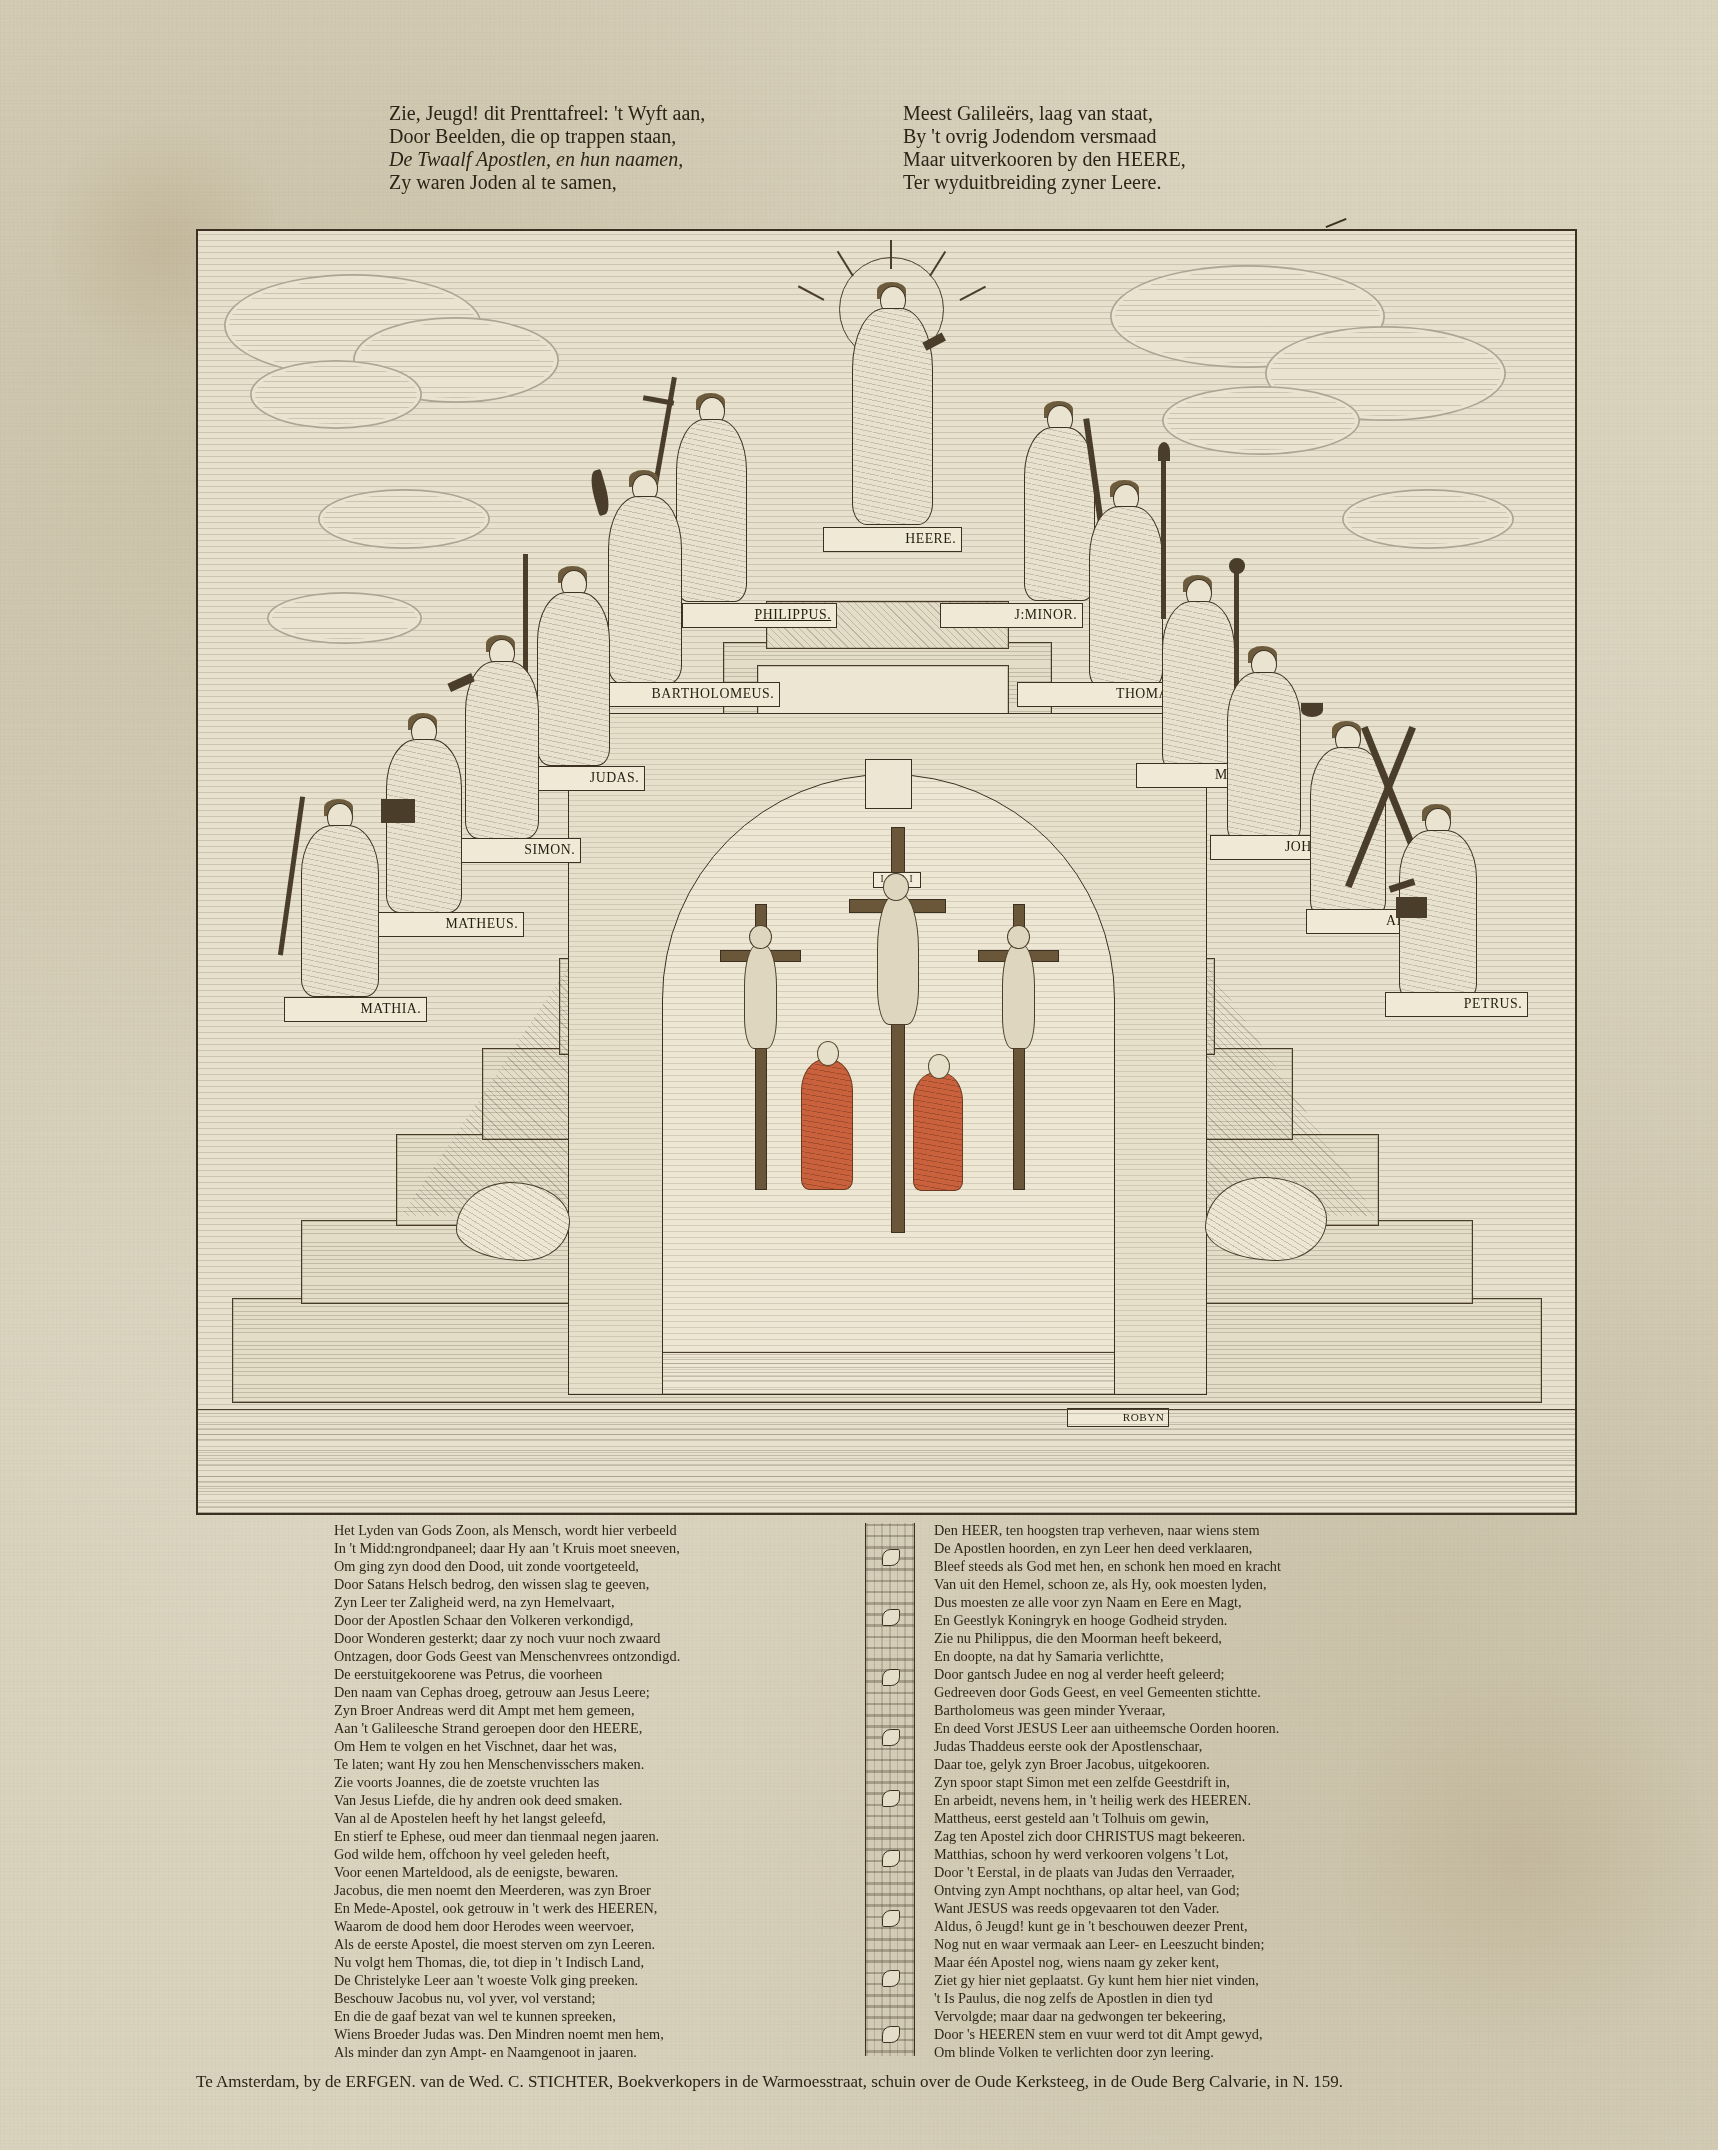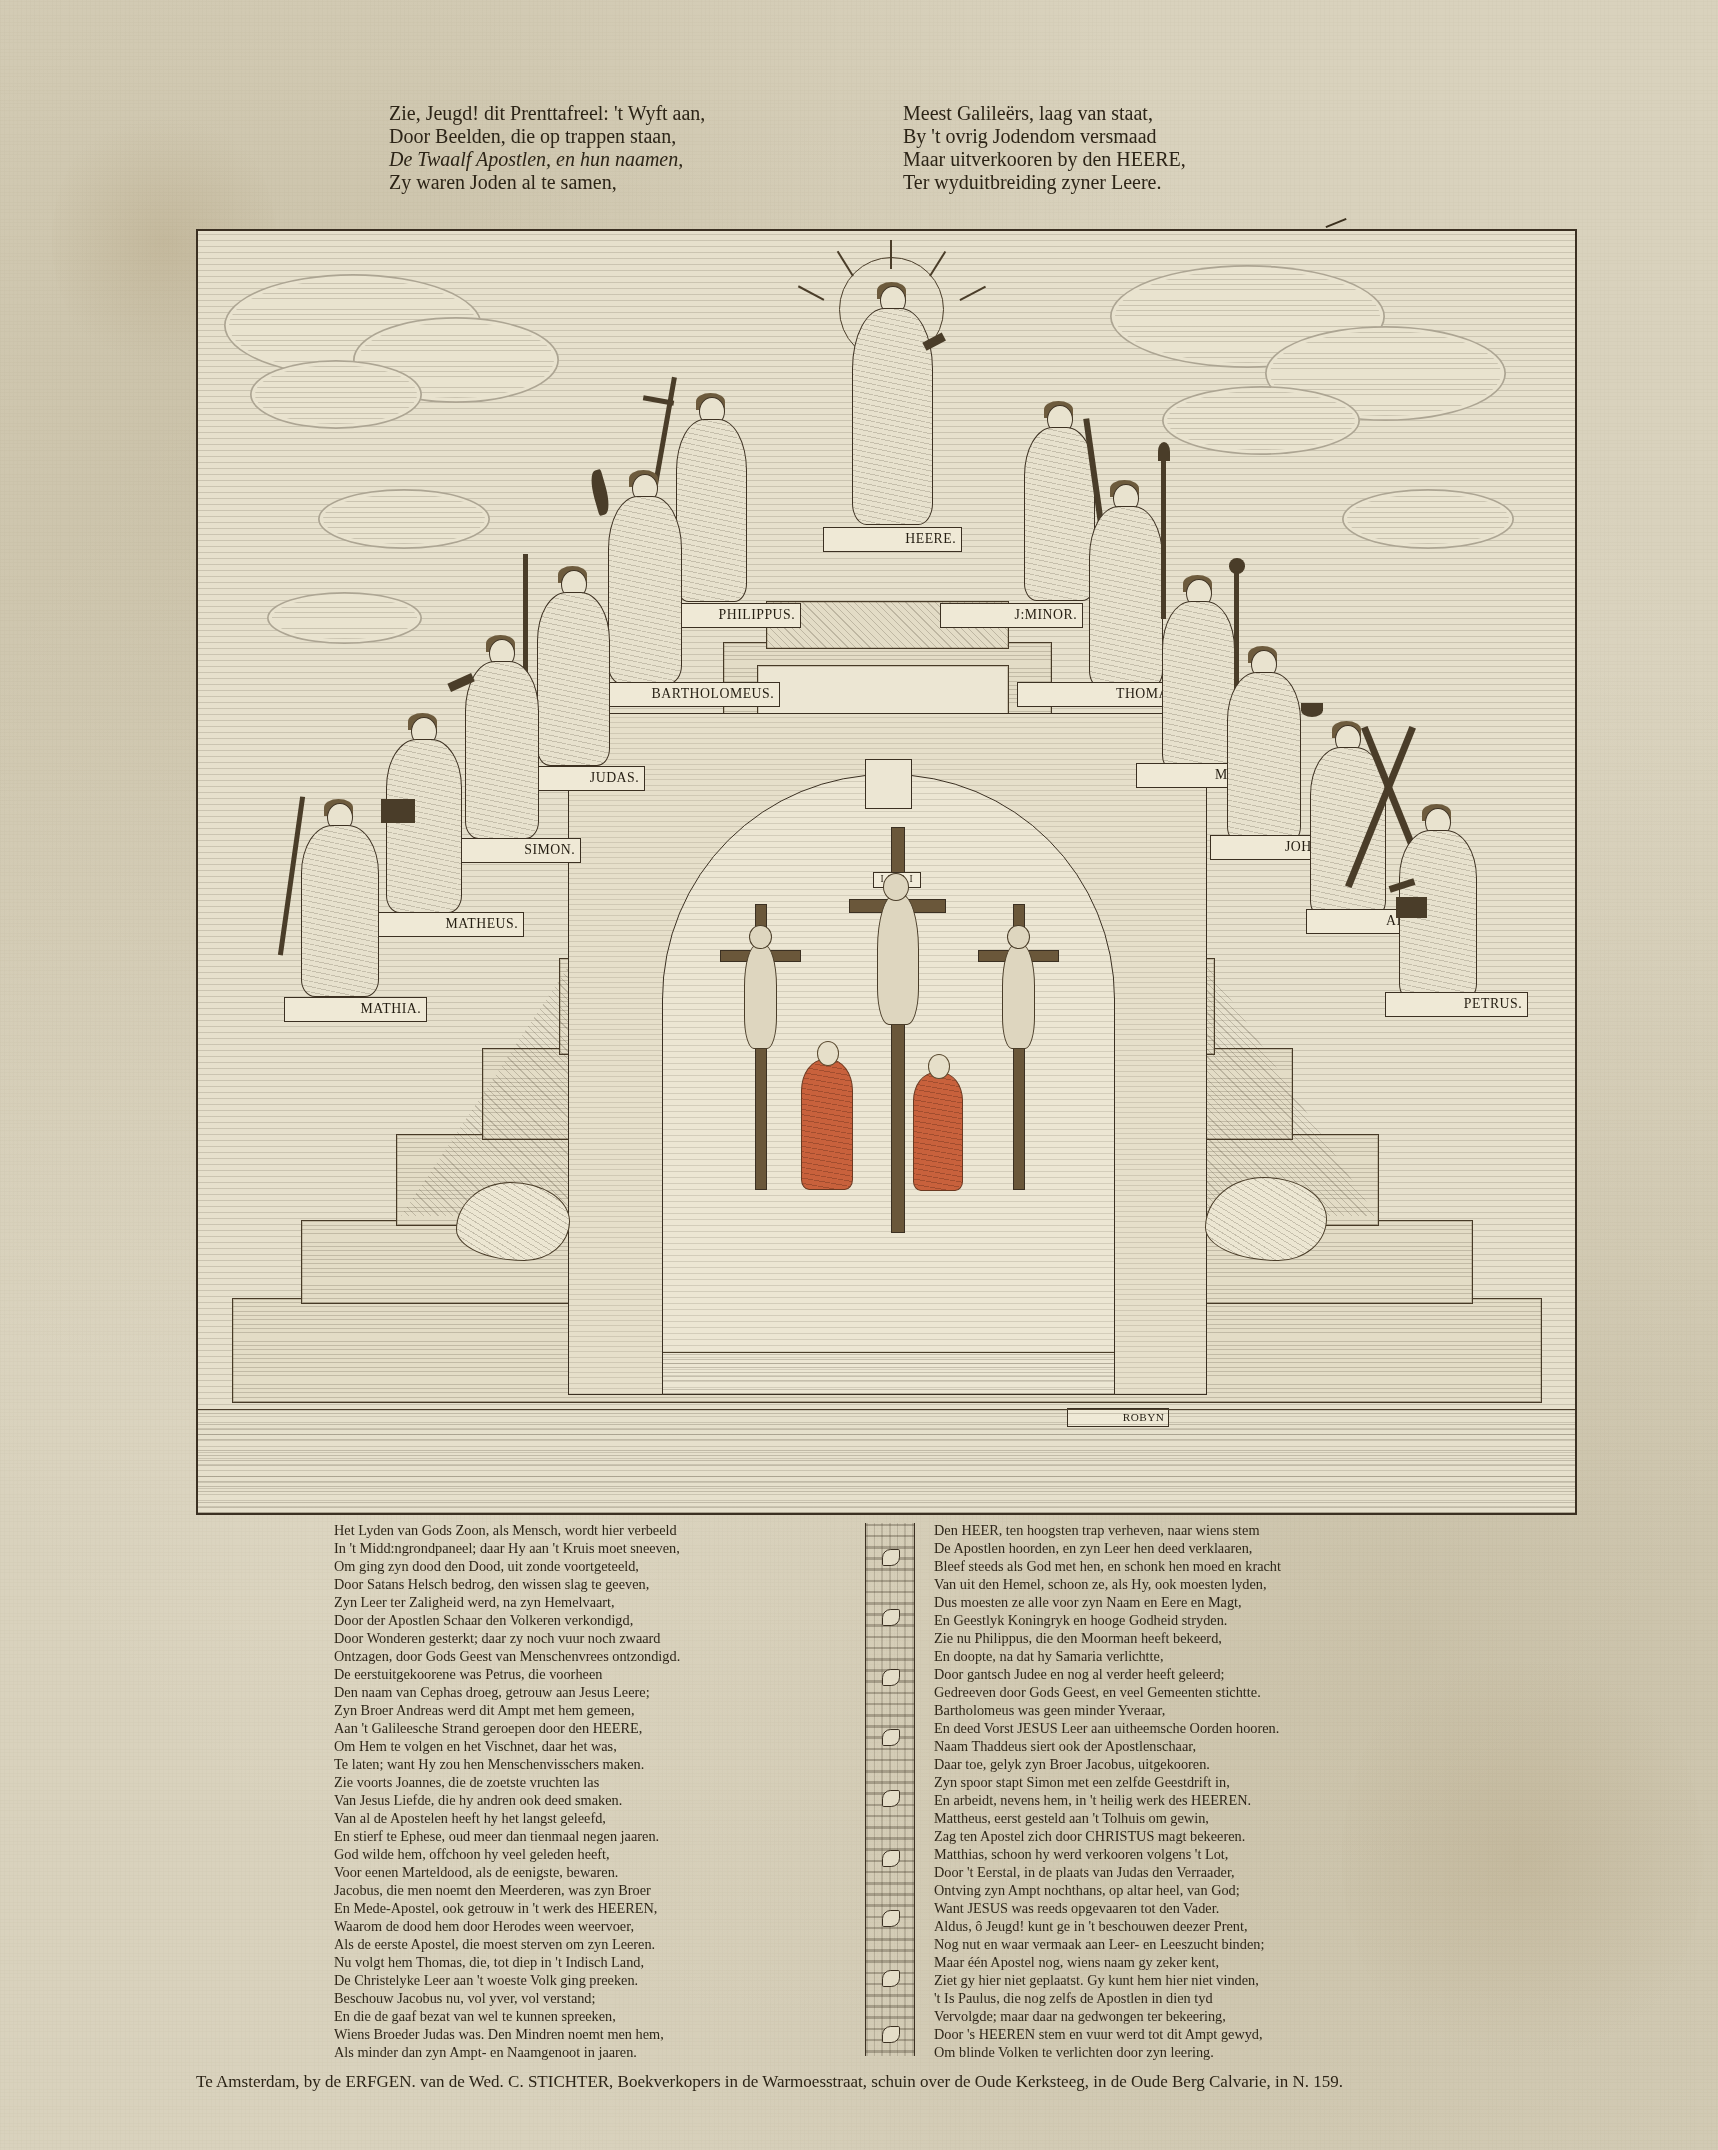--- a/index.html
+++ b/index.html
@@ -441,21 +441,21 @@
       <div class="robe"></div>
       <div class="attr" style="left:-19px;top:-43px;width:5.2px;height:172px;transform:rotate(10deg);"></div>
       <div class="attr" style="left:-33px;top:-20.6px;width:31px;height:5.2px;transform:rotate(10deg);"></div>
     </div>
     <div class="fig" style="left:826px;top:196px;width:69px;height:172px;">
       <div class="hair"></div>
       <div class="head"></div>
       <div class="robe"></div>
       <div class="attr" style="left:67px;top:-8.6px;width:6px;height:112px;transform:rotate(-8deg);"></div>
     </div>
-    <div class="plaque" style="left:448px;top:372px;width:143px;">PHILIPPUS.</div>
+    <div class="plaque" style="left:484px;top:372px;width:143px;text-decoration:underline;">PHILIPPUS.</div>
     <div class="plaque" style="left:742px;top:372px;width:131px;">J:MINOR.</div>
 
     <div class="fig" style="left:410px;top:265px;width:72px;height:186px;">
       <div class="hair"></div>
       <div class="head"></div>
       <div class="robe"></div>
       <div class="attr" style="left:-15.5px;top:-26px;width:13.8px;height:45px;border-radius:60% 10% 60% 10%;transform:rotate(-16deg);"></div>
     </div>
     <div class="fig" style="left:891px;top:275px;width:72px;height:181px;">
       <div class="hair"></div>
@@ -588,21 +588,21 @@
       <span class="tline">Bleef steeds als God met hen, en schonk hen moed en kracht</span>
       <span class="tline">Van uit den Hemel, schoon ze, als Hy, ook moesten lyden,</span>
       <span class="tline">Dus moesten ze alle voor zyn Naam en Eere en Magt,</span>
       <span class="tline">En Geestlyk Koningryk en hooge Godheid stryden.</span>
       <span class="tline">Zie nu Philippus, die den Moorman heeft bekeerd,</span>
       <span class="tline">En doopte, na dat hy Samaria verlichtte,</span>
       <span class="tline">Door gantsch Judee en nog al verder heeft geleerd;</span>
       <span class="tline">Gedreeven door Gods Geest, en veel Gemeenten stichtte.</span>
       <span class="tline">Bartholomeus was geen minder Yveraar,</span>
       <span class="tline">En deed Vorst JESUS Leer aan uitheemsche Oorden hooren.</span>
-      <span class="tline">Naam Thaddeus siert ook der Apostlenschaar,</span>
+      <span class="tline">Judas Thaddeus eerste ook der Apostlenschaar,</span>
       <span class="tline">Daar toe, gelyk zyn Broer Jacobus, uitgekooren.</span>
       <span class="tline">Zyn spoor stapt Simon met een zelfde Geestdrift in,</span>
       <span class="tline">En arbeidt, nevens hem, in 't heilig werk des HEEREN.</span>
       <span class="tline">Mattheus, eerst gesteld aan 't Tolhuis om gewin,</span>
       <span class="tline">Zag ten Apostel zich door CHRISTUS magt bekeeren.</span>
       <span class="tline">Matthias, schoon hy werd verkooren volgens 't Lot,</span>
       <span class="tline">Door 't Eerstal, in de plaats van Judas den Verraader,</span>
       <span class="tline">Ontving zyn Ampt nochthans, op altar heel, van God;</span>
       <span class="tline">Want JESUS was reeds opgevaaren tot den Vader.</span>
       <span class="tline">Aldus, ô Jeugd! kunt ge in 't beschouwen deezer Prent,</span>

